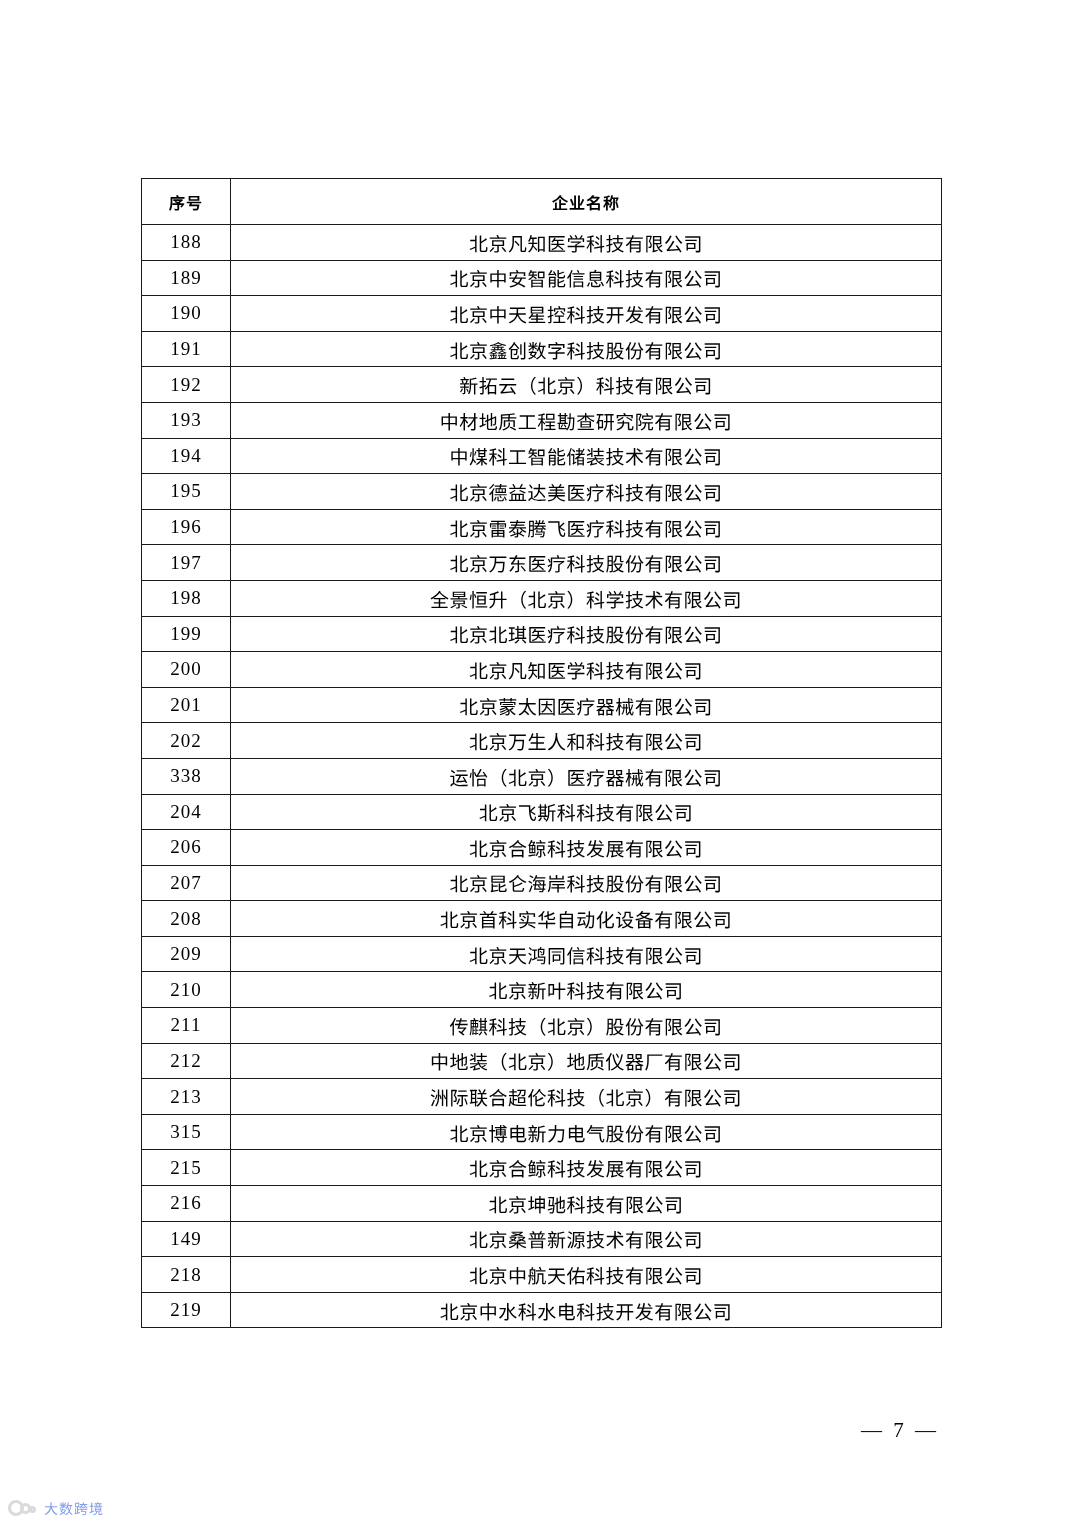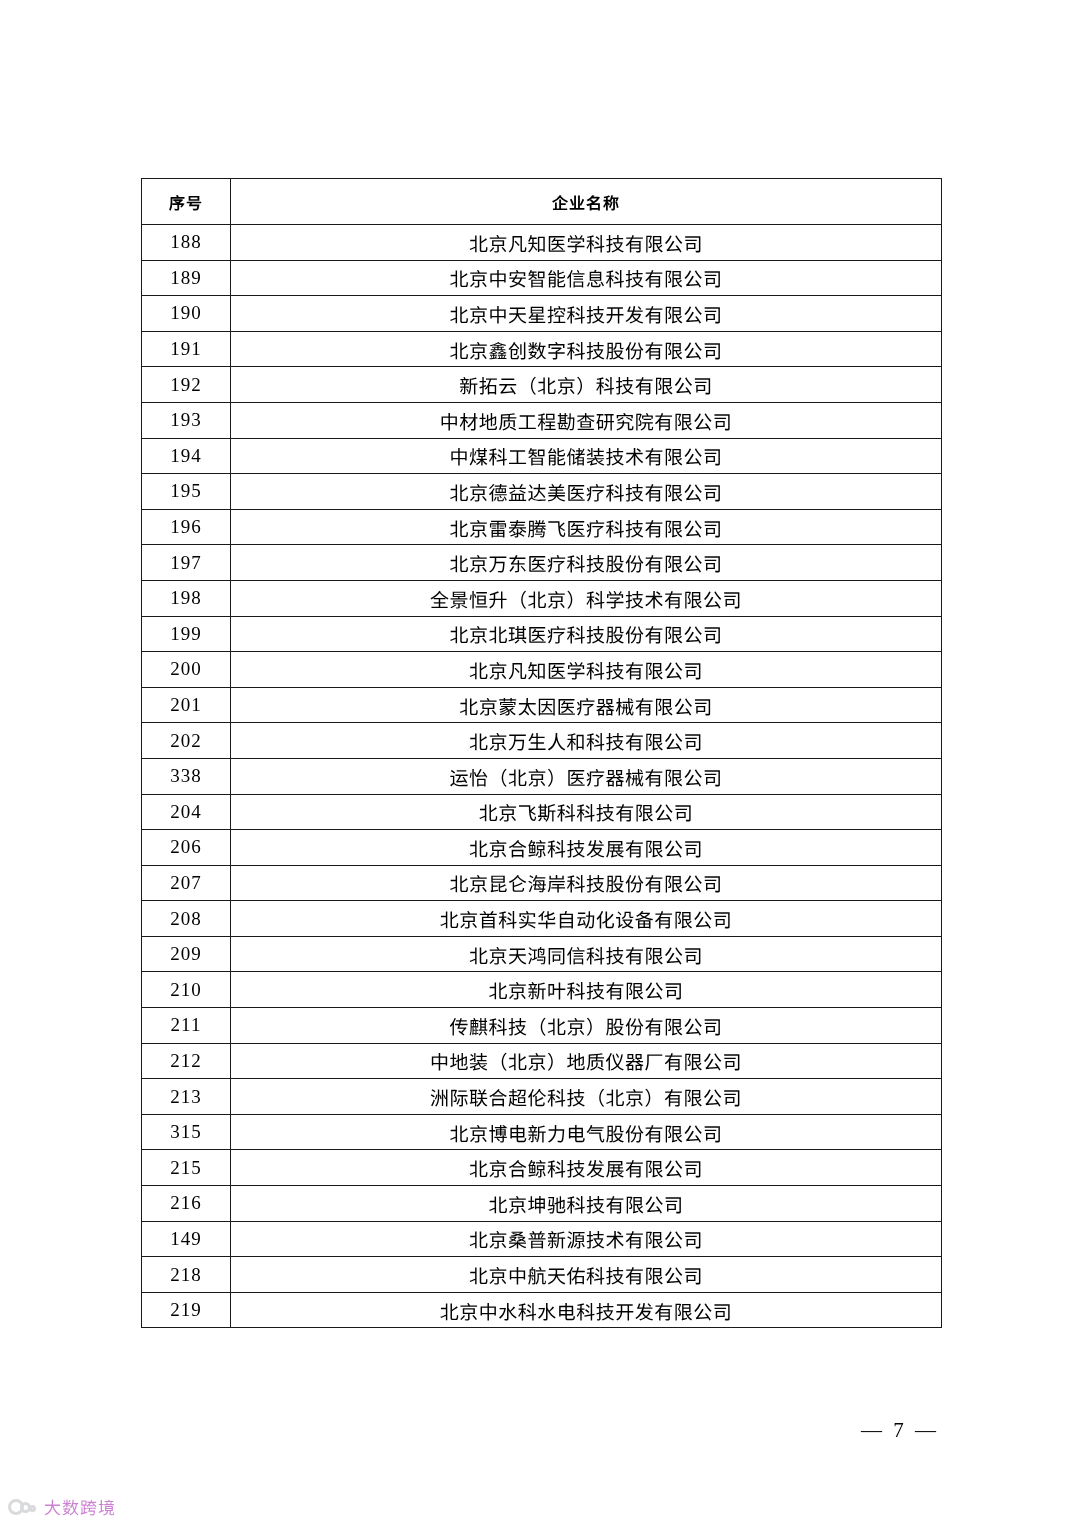--- a/index.html
+++ b/index.html
@@ -87,22 +87,22 @@
     position: absolute;
     border: 3px solid #b9bcc0;
     border-radius: 50%;
     box-sizing: border-box;
   }
   .wm-logo .r1 { width: 16px; height: 16px; left: 0; top: 3px; }
   .wm-logo .r2 { width: 11px; height: 11px; left: 12px; top: 6px; border-color: #b9bcc0; }
   .wm-logo .r3 { width: 7px; height: 7px; left: 21px; top: 9px; }
   .wm-text {
     font-family: "DejaVu Sans", "Liberation Sans", sans-serif;
-    font-size: 17px;
-    color: #a21caf;
+    font-size: 14px;
+    color: #1d4ed8;
     letter-spacing: 1px;
   }
 </style>
 </head>
 <body>
 
 <div class="page">
 
   <table class="doc-table">
     <thead>

